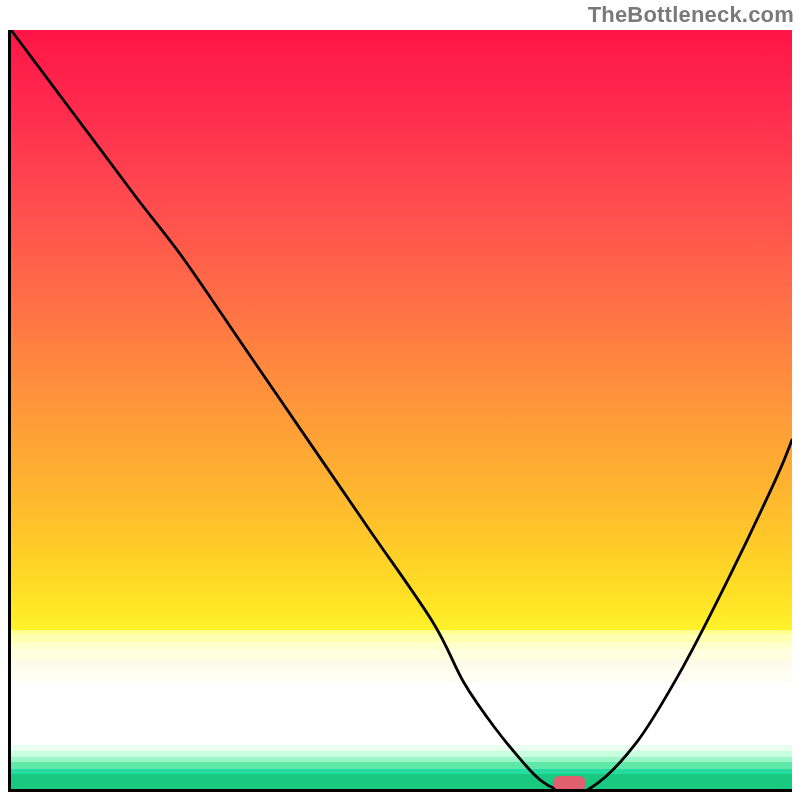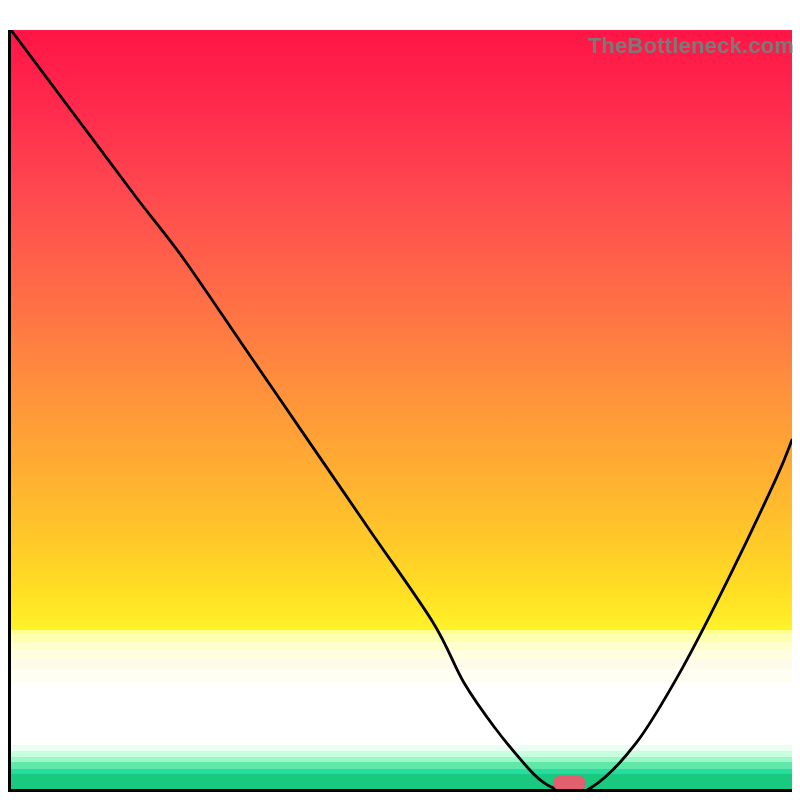--- a/index.html
+++ b/index.html
@@ -17,21 +17,20 @@
   }
   .watermark {
     position: absolute;
     top: 2px;
     right: 6px;
     color: #7a7a7a;
     font-size: 22px;
     font-weight: 600;
     letter-spacing: 0.2px;
     z-index: 50;
-    margin-top: 31px;
   }
   .plot {
     position: absolute;
     left: 8px;
     top: 30px;
     width: 784px;
     height: 762px;
     border-left: 3px solid #000;
     border-bottom: 3px solid #000;
     overflow: hidden;

